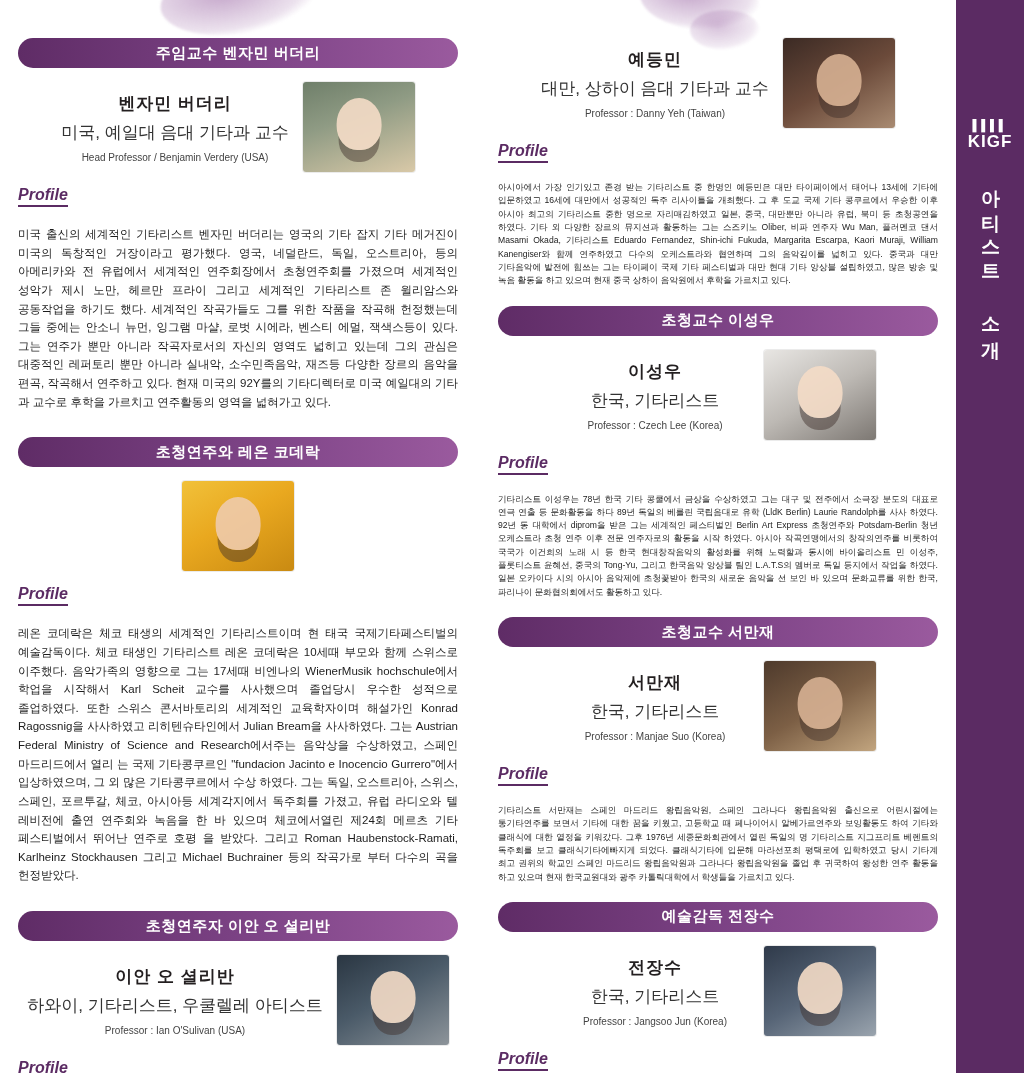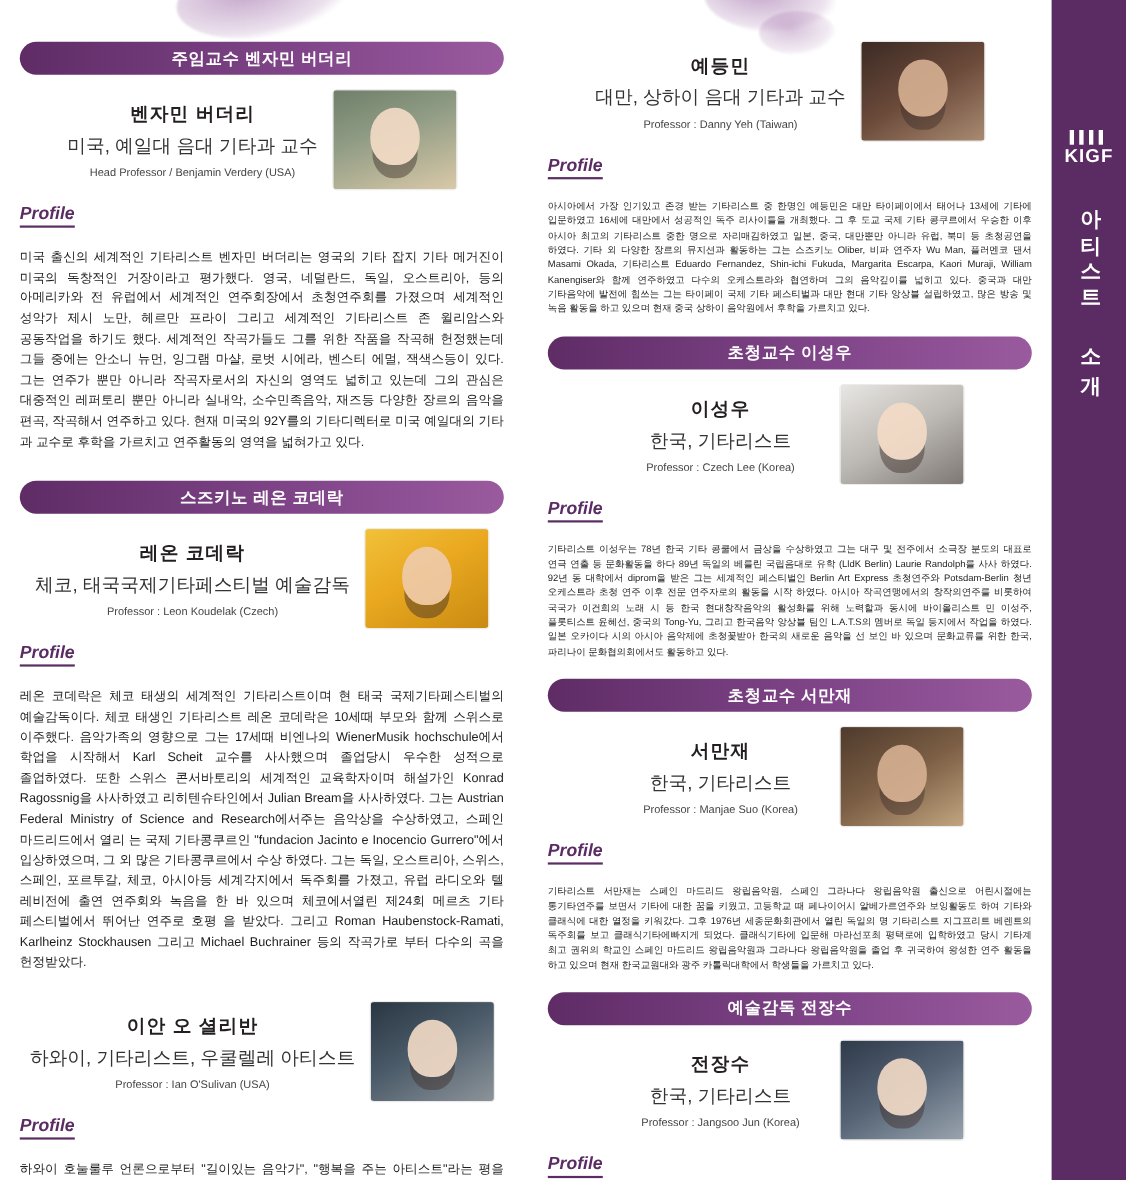--- a/index.html
+++ b/index.html
@@ -141,38 +141,34 @@
           <div class="photo-inner ph-benjamin">
               <div class="face light"></div>
             </div>
         </div>
       </div>
       <div class="profile-head">Profile</div>
       <div class="profile-body">미국 출신의 세계적인 기타리스트 벤자민 버더리는 영국의 기타 잡지 기타 메거진이 미국의 독창적인 거장이라고 평가했다. 영국, 네덜란드, 독일, 오스트리아, 등의 아메리카와 전 유럽에서 세계적인 연주회장에서 초청연주회를 가졌으며 세계적인 성악가 제시 노만, 헤르만 프라이 그리고 세계적인 기타리스트 존 윌리암스와 공동작업을 하기도 했다. 세계적인 작곡가들도 그를 위한 작품을 작곡해 헌정했는데 그들 중에는 안소니 뉴먼, 잉그램 마샬, 로벗 시에라, 벤스티 에멀, 잭색스등이 있다. 그는 연주가 뿐만 아니라 작곡자로서의 자신의 영역도 넓히고 있는데 그의 관심은 대중적인 레퍼토리 뿐만 아니라 실내악, 소수민족음악, 재즈등 다양한 장르의 음악을 편곡, 작곡해서 연주하고 있다. 현재 미국의 92Y를의 기타디렉터로 미국 예일대의 기타 과 교수로 후학을 가르치고 연주활동의 영역을 넓혀가고 있다.</div>
     </div>
 
     <div class="block">
-      <div class="banner">스즈키노 레온 코데락</div>
-      <div class="person">
-        <div class="person-text">
-          <div class="p-name">레온 코데락</div>
-          <div class="p-role">체코, 태국국제기타페스티벌 예술감독</div>
-          <div class="p-role-en">Professor : Leon Koudelak (Czech)</div>
-        </div>
+      <div class="banner">초청연주와 레온 코데락</div>
+      <div class="person">
         <div class="photo big">
           <div class="photo-inner ph-leon">
               <div class="face"></div>
             </div>
         </div>
       </div>
       <div class="profile-head">Profile</div>
       <div class="profile-body">레온 코데락은 체코 태생의 세계적인 기타리스트이며 현 태국 국제기타페스티벌의 예술감독이다. 체코 태생인 기타리스트 레온 코데락은 10세때 부모와 함께 스위스로 이주했다. 음악가족의 영향으로 그는 17세때 비엔나의 WienerMusik hochschule에서 학업을 시작해서 Karl Scheit 교수를 사사했으며 졸업당시 우수한 성적으로 졸업하였다. 또한 스위스 콘서바토리의 세계적인 교육학자이며 해설가인 Konrad Ragossnig을 사사하였고 리히텐슈타인에서 Julian Bream을 사사하였다. 그는 Austrian Federal Ministry of Science and Research에서주는 음악상을 수상하였고, 스페인 마드리드에서 열리 는 국제 기타콩쿠르인 "fundacion Jacinto e Inocencio Gurrero"에서 입상하였으며, 그 외 많은 기타콩쿠르에서 수상 하였다. 그는 독일, 오스트리아, 스위스, 스페인, 포르투갈, 체코, 아시아등 세계각지에서 독주회를 가졌고, 유럽 라디오와 텔 레비전에 출연 연주회와 녹음을 한 바 있으며 체코에서열린 제24회 메르츠 기타 페스티벌에서 뛰어난 연주로 호평 을 받았다. 그리고 Roman Haubenstock-Ramati, Karlheinz Stockhausen 그리고 Michael Buchrainer 등의 작곡가로 부터 다수의 곡을 헌정받았다.</div>
     </div>
 
     <div class="block">
+      <div class="banner">초청연주자 이안 오 셜리반</div>
       <div class="person">
         <div class="person-text">
           <div class="p-name">이안 오 셜리반</div>
           <div class="p-role">하와이, 기타리스트, 우쿨렐레 아티스트</div>
           <div class="p-role-en">Professor : Ian O'Sulivan (USA)</div>
         </div>
         <div class="photo big">
           <div class="photo-inner ph-ian">
               <div class="face light"></div>
             </div>

